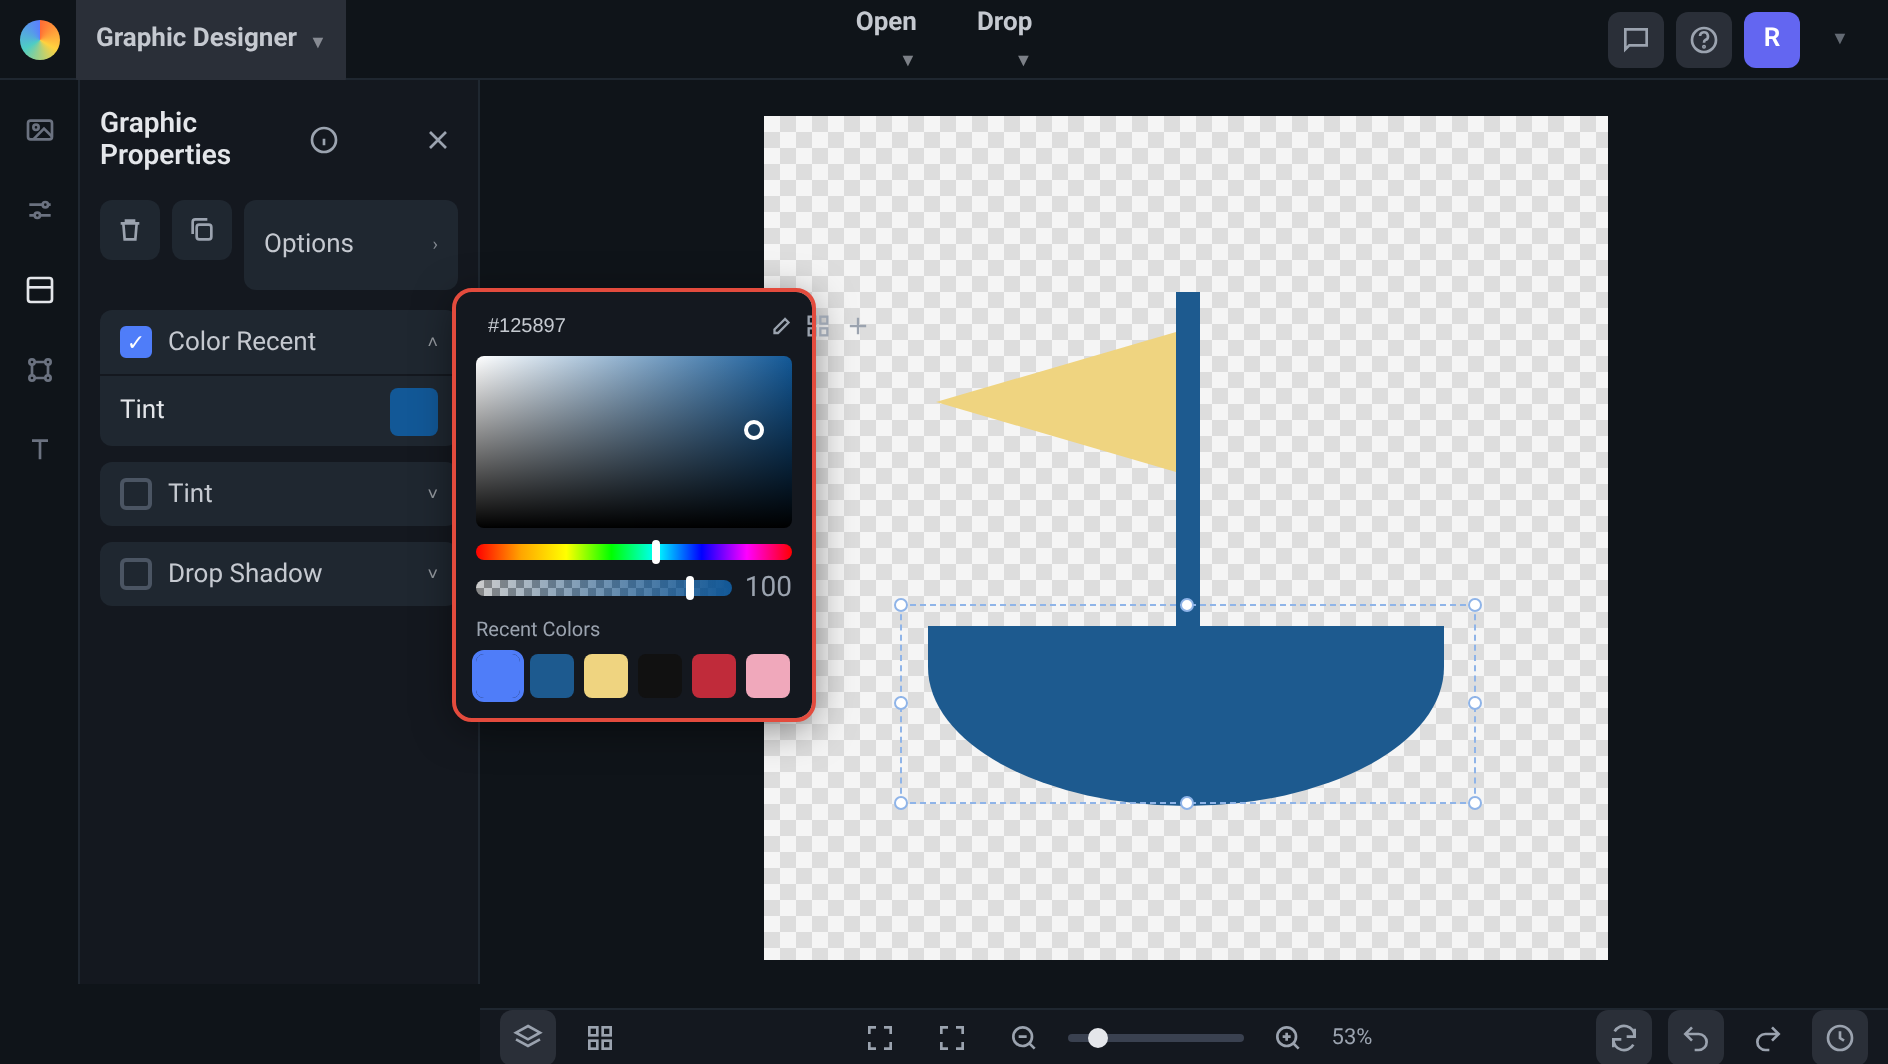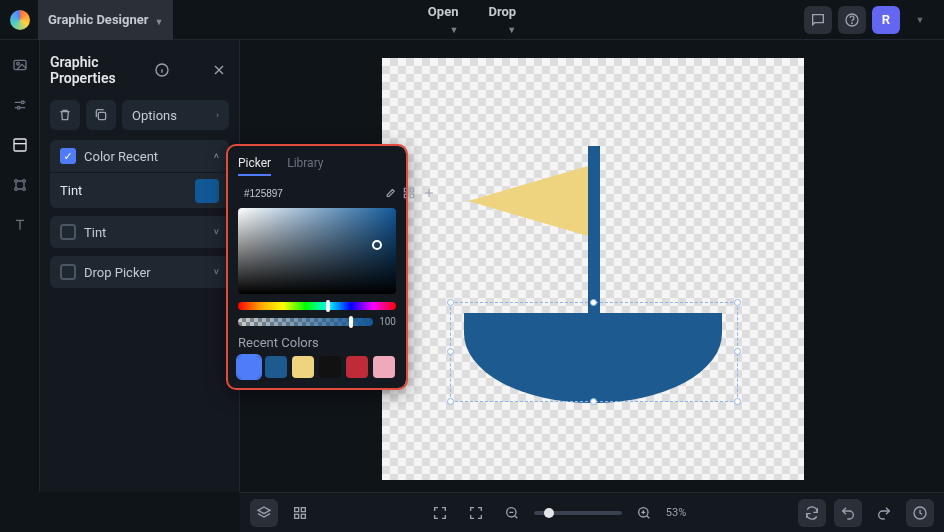--- a/index.html
+++ b/index.html
@@ -117,21 +117,21 @@
   background: #1f2730;
   border-radius: 6px;
   display: flex; align-items: center; justify-content: center;
   cursor: pointer;
   color: #9ba3af;
 }
 .options-btn {
   flex: 1;
   background: #1f2730;
   border-radius: 6px;
-  padding: 0 10px;
+  padding: 15px 10px;
   display: flex;
   align-items: center;
   justify-content: space-between;
   cursor: pointer;
   color: #c5c9d0;
 }
 .prop-group {
   background: #1f2730;
   border-radius: 6px;
   margin-bottom: 8px;
@@ -251,22 +251,22 @@
 .alpha-row { display: flex; align-items: center; gap: 6px; margin-bottom: 8px; }
 .alpha-strip {
   flex: 1; height: 8px;
   background-image: linear-gradient(to right, transparent, #125897),
     repeating-conic-gradient(#888 0% 25%, #ccc 0% 50%);
   background-size: auto, 8px 8px;
   border-radius: 4px;
   position: relative;
 }
 .alpha-strip .handle { left: 82%; }
-.alpha-val { font-size: 10px; color: #9ba3af; }
-.recent-label { font-size: 13px; color: #9ba3af; margin-bottom: 6px; }
+.alpha-val { font-size: 14px; color: #9ba3af; }
+.recent-label { font-size: 10px; color: #9ba3af; margin-bottom: 6px; }
 .recent-row { display: flex; gap: 5px; }
 .recent-sw {
   width: 22px; height: 22px;
   border-radius: 4px;
   cursor: pointer;
 }
 .recent-sw.sel { outline: 2px solid #4f7df9; }
 
 
 .canvas-area {
@@ -311,21 +311,21 @@
 .sel-handle {
   position: absolute;
   width: 7px; height: 7px;
   border: 1px solid #8fb4e8;
   background: #fff;
   border-radius: 50%;
 }
 
 
 .bottombar {
-  height: 40px;
+  height: 28px;
   background: #14181f;
   border-top: 1px solid #1f2730;
   display: flex;
   align-items: center;
   padding: 0 10px;
   gap: 8px;
   position: absolute;
   left: 240px; right: 0; bottom: 0;
 }
 .bottombar .spacer { flex: 1; }
@@ -472,21 +472,21 @@
     <div class="prop-group">
       <div class="prop-row">
         <div class="checkbox"></div>
         <div class="prop-label">Tint</div>
         <span class="chev">˅</span>
       </div>
     </div>
     <div class="prop-group">
       <div class="prop-row">
         <div class="checkbox"></div>
-        <div class="prop-label">Drop Picker</div>
+        <div class="prop-label">Drop Shadow</div>
         <span class="chev">˅</span>
       </div>
     </div>
   </div>
 
   <div class="canvas-area">
     <div class="artboard">
       <div class="flag"></div>
       <div class="mast"></div>
       <div class="boat-hull"></div>
@@ -498,24 +498,20 @@
         <div class="sel-handle" style="left:calc(50% - 4px);top:-4px"></div>
         <div class="sel-handle" style="left:calc(50% - 4px);bottom:-4px"></div>
         <div class="sel-handle" style="left:-4px;top:calc(50% - 4px)"></div>
         <div class="sel-handle" style="right:-4px;top:calc(50% - 4px)"></div>
       </div>
     </div>
   </div>
 </div>
 
 <div class="picker">
-  <div class="picker-tabs">
-    <div class="picker-tab active">Picker</div>
-    <div class="picker-tab">Library</div>
-  </div>
   <div class="hex-row">
     <div class="hex-swatch"></div>
     <input class="hex-input" value="#125897" style="">
     <div class="picker-icons">
       <span>
           <svg viewBox="0 0 24 24">
             <path d="M18 6l-9 9v3h3l9-9z"></path>
           </svg>
         </span>
       <span>

